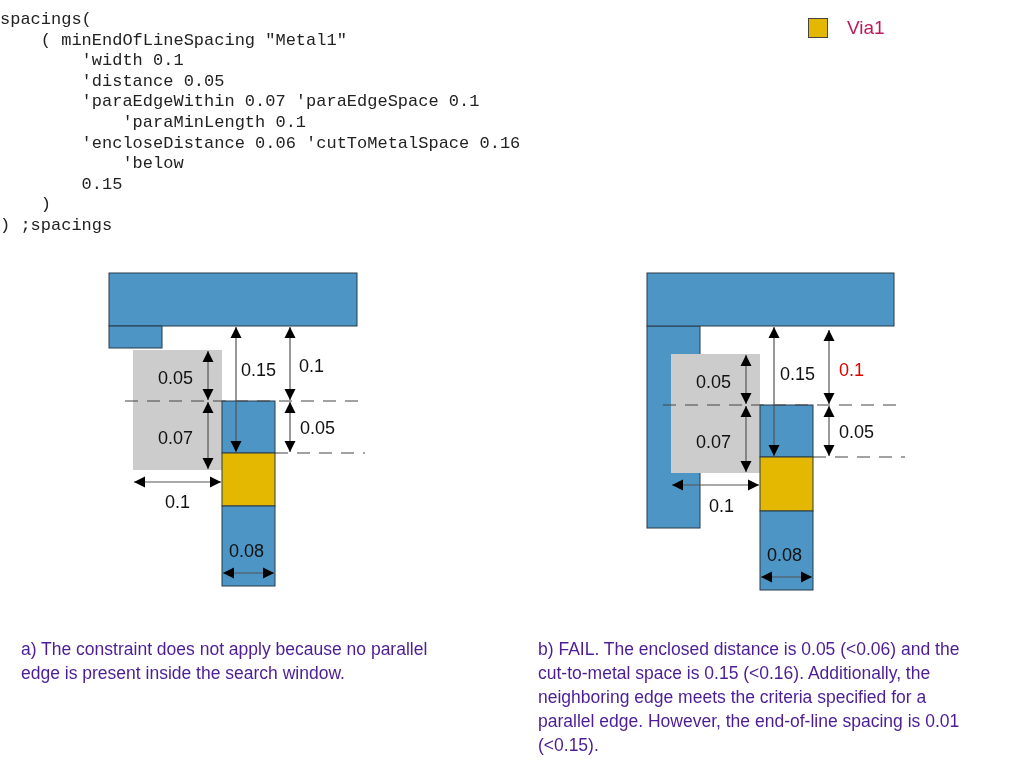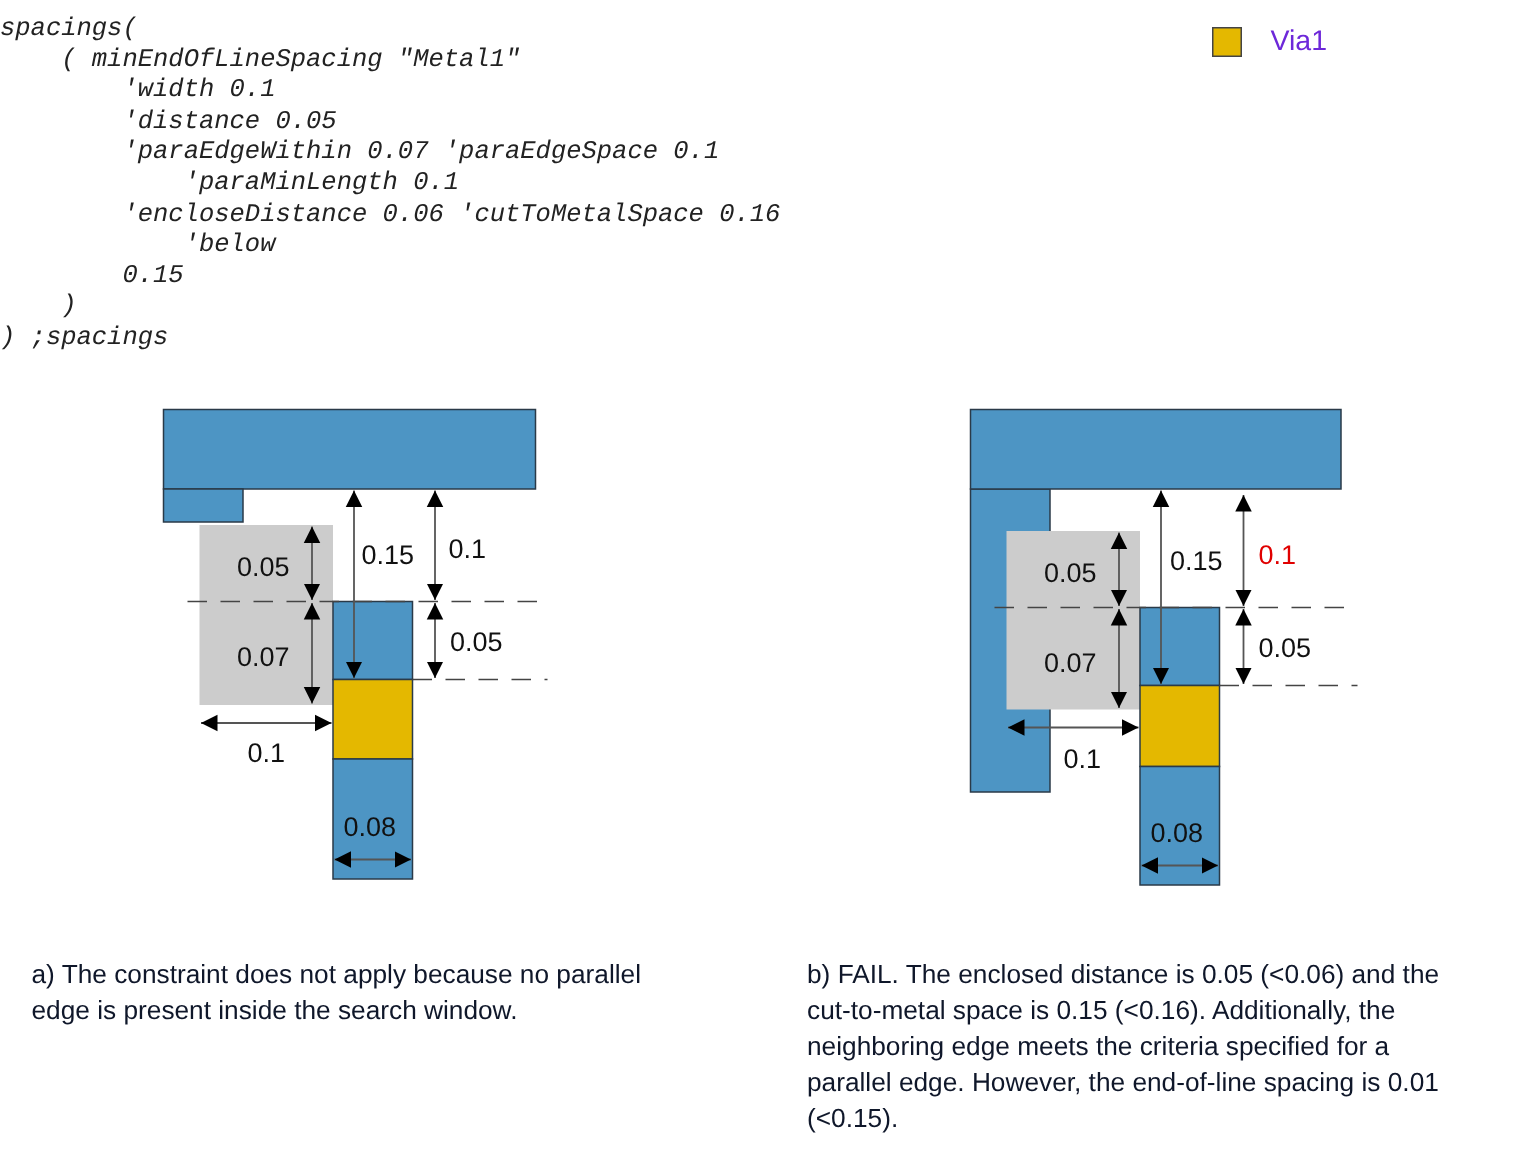--- a/index.html
+++ b/index.html
@@ -1,32 +1,32 @@
 <!DOCTYPE html>
 <html><head>
 <meta charset="utf-8">
 <style>
   html, body { margin: 0; padding: 0; background: #ffffff; }
   body { width: 1013px; height: 780px; position: relative; overflow: hidden; }
   .code {
     position: absolute; left: 0; top: 10px;
     font-family: "Liberation Mono", "DejaVu Sans Mono", monospace;
-    font-size: 17px; line-height: 20.6px; color: #222; white-space: pre; margin: 0; font-style: italic;
+    font-size: 17px; line-height: 20.6px; color: #222; white-space: pre; margin: 0;
   }
   .code .line { display: block; }
-  .legend { position: absolute; left: 808px; top: 12px; font-family: "Liberation Sans", sans-serif; font-size: 19px; color: #6d28d9; }
+  .legend { position: absolute; left: 808px; top: 12px; font-family: "Liberation Sans", sans-serif; font-size: 19px; color: #be185d; }
   .legend-item { display: flex; align-items: center; height: 32px; }
   .swatch { width: 20px; height: 20px; margin-right: 19px; box-sizing: border-box; }
   .sw-via { background: #e4b800; border: 1px solid #444; }
   .sw-metal { background: #4d95c4; border: 1px solid #333; }
   .sw-search { background: #cccccc; }
   svg.diagram { position: absolute; left: 0; top: 0; }
   .caption {
     position: absolute; font-family: "Liberation Sans", sans-serif; font-size: 17.5px;
-    line-height: 24px; color: #0f172a; margin: 0;
+    line-height: 24px; color: #4c1d95; margin: 0;
   }
   .caption-a { left: 21px; top: 637px; width: 430px; }
   .caption-b { left: 538px; top: 637px; width: 440px; }
   .dimtext { font-family: "Liberation Sans", sans-serif; font-size: 18px; fill: #111; }
   .dimtext.red { fill: #e00000; }
 </style>
 </head>
 <body>
 
 <pre class="code"><span class="line">spacings(</span><span class="line">    ( minEndOfLineSpacing "Metal1"</span><span class="line">        'width 0.1</span><span class="line">        'distance 0.05</span><span class="line">        'paraEdgeWithin 0.07 'paraEdgeSpace 0.1</span><span class="line">            'paraMinLength 0.1</span><span class="line">        'encloseDistance 0.06 'cutToMetalSpace 0.16</span><span class="line">            'below</span><span class="line">        0.15</span><span class="line">    )</span><span class="line">) ;spacings</span></pre>

